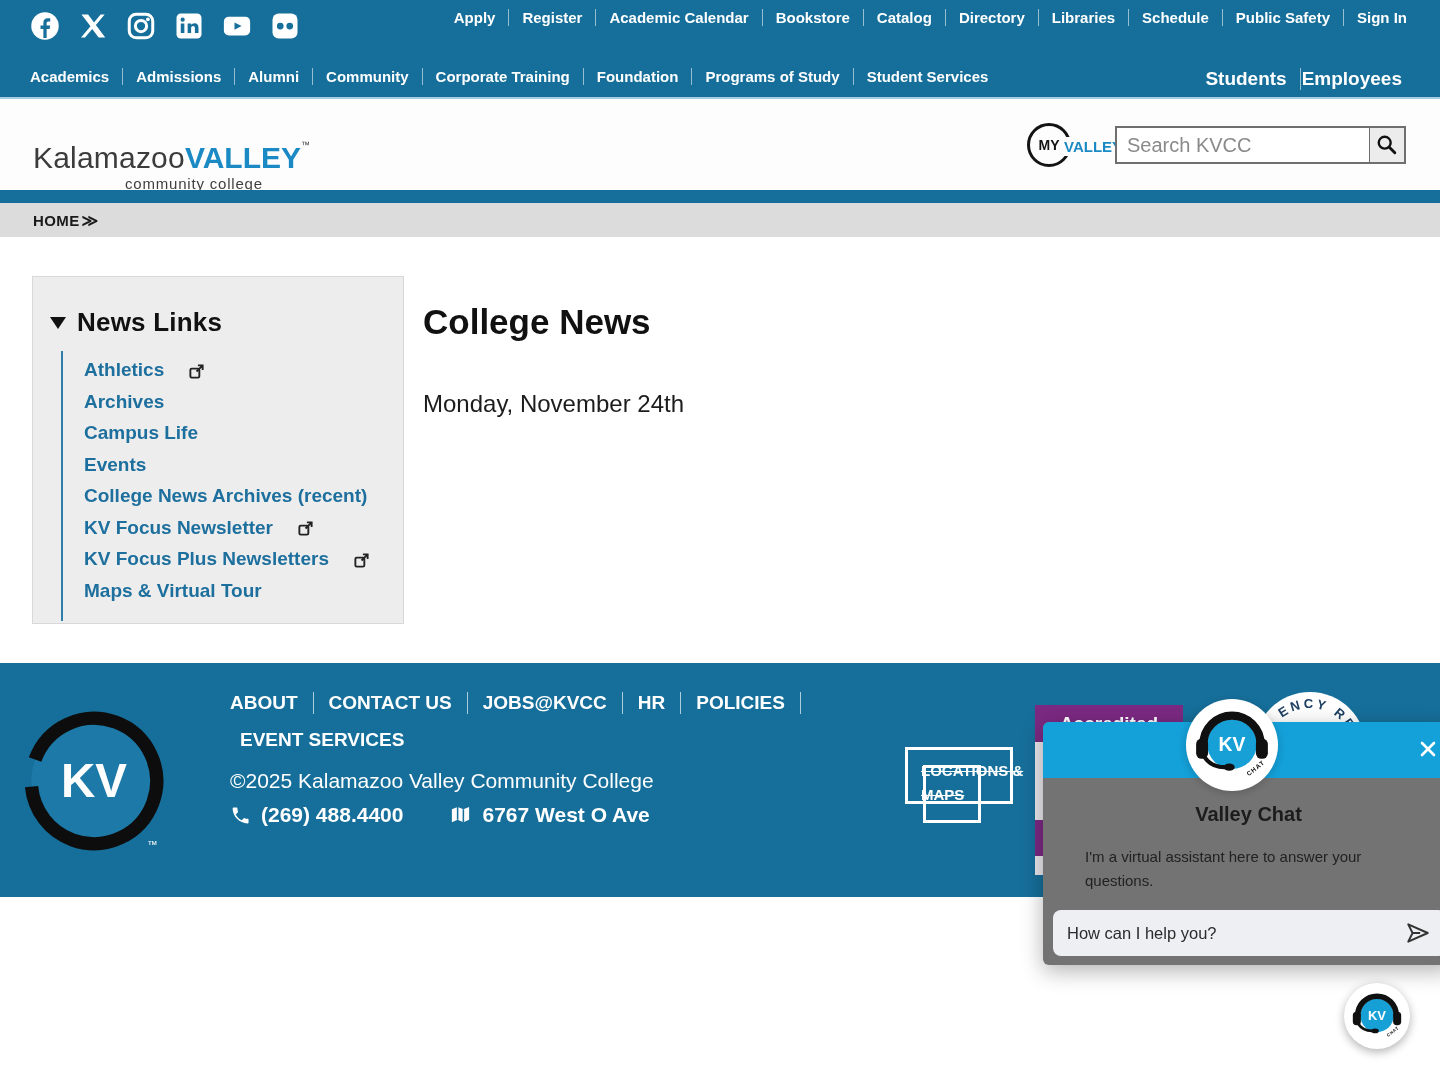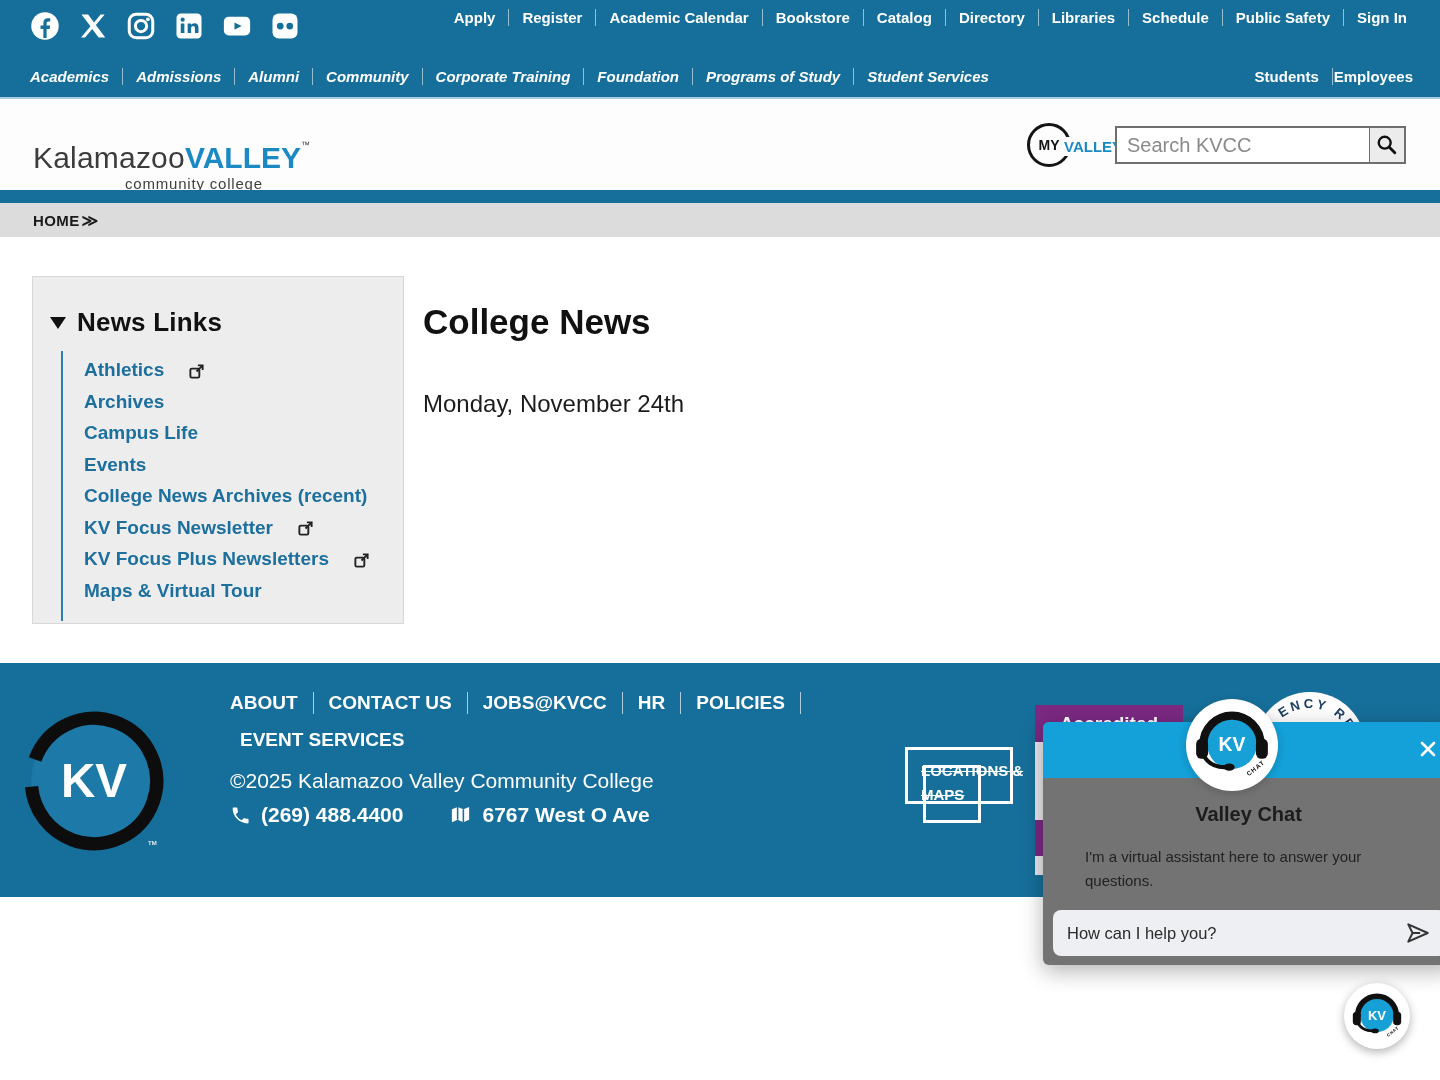--- a/index.html
+++ b/index.html
@@ -17,23 +17,23 @@
   ul{list-style:none;}
   a{text-decoration:none;color:inherit;cursor:pointer;}
 
   
   .topbar{position:absolute;left:0;top:0;width:1440px;height:99px;background:var(--teal);border-bottom:2px solid #a9cde0;}
   .social{position:absolute;left:30px;top:11px;display:flex;gap:18px;align-items:center;}
   .social a{display:block;width:30px;height:30px;}
   .social svg{width:30px;height:30px;display:block;}
   .toplinks{position:absolute;right:33px;top:9px;display:flex;align-items:center;color:#fff;font-size:15px;font-weight:700;}
   .toplinks li:not(:first-child){border-left:1px solid rgba(255,255,255,.55);padding-left:13px;margin-left:13px;}
-  .mainnav{position:absolute;left:30px;top:68px;display:flex;align-items:center;color:#fff;font-size:15px;font-weight:700;font-style:italic;}
+  .mainnav{position:absolute;left:30px;top:68px;display:flex;align-items:center;color:#fff;font-size:15px;font-weight:700;}
   .mainnav li:not(:first-child){border-left:1px solid rgba(255,255,255,.55);padding-left:13px;margin-left:13px;}
-  .mainnav-right{position:absolute;right:27px;top:68px;display:flex;color:#fff;font-size:15px;font-weight:700;}
+  .mainnav-right{position:absolute;right:38px;top:68px;display:flex;color:#fff;font-size:19px;font-weight:700;}
   .mainnav-right li:not(:first-child){border-left:1px solid rgba(255,255,255,.55);padding-left:1px;margin-left:13px;}
 
   
   .logorow{position:absolute;left:0;top:101px;width:1440px;height:89px;background:#fdfdfd;}
   .logo{position:absolute;left:33px;top:18px;line-height:1;margin-top:24px;}
   .logo .l1{font-size:30px;color:#3c3c3c;font-weight:500;letter-spacing:.2px;}
   .logo .l2{font-size:30px;color:var(--valleyblue);font-weight:800;}
   .logo .tm{font-size:9px;color:#3c3c3c;vertical-align:top;position:relative;top:-2px;}
   .logo .tagline{display:block;margin:3px 0 0 92px;font-size:15px;color:#3f3f3f;letter-spacing:.8px;}
   .myvalley{position:absolute;left:1027px;top:22px;width:90px;height:46px;}

